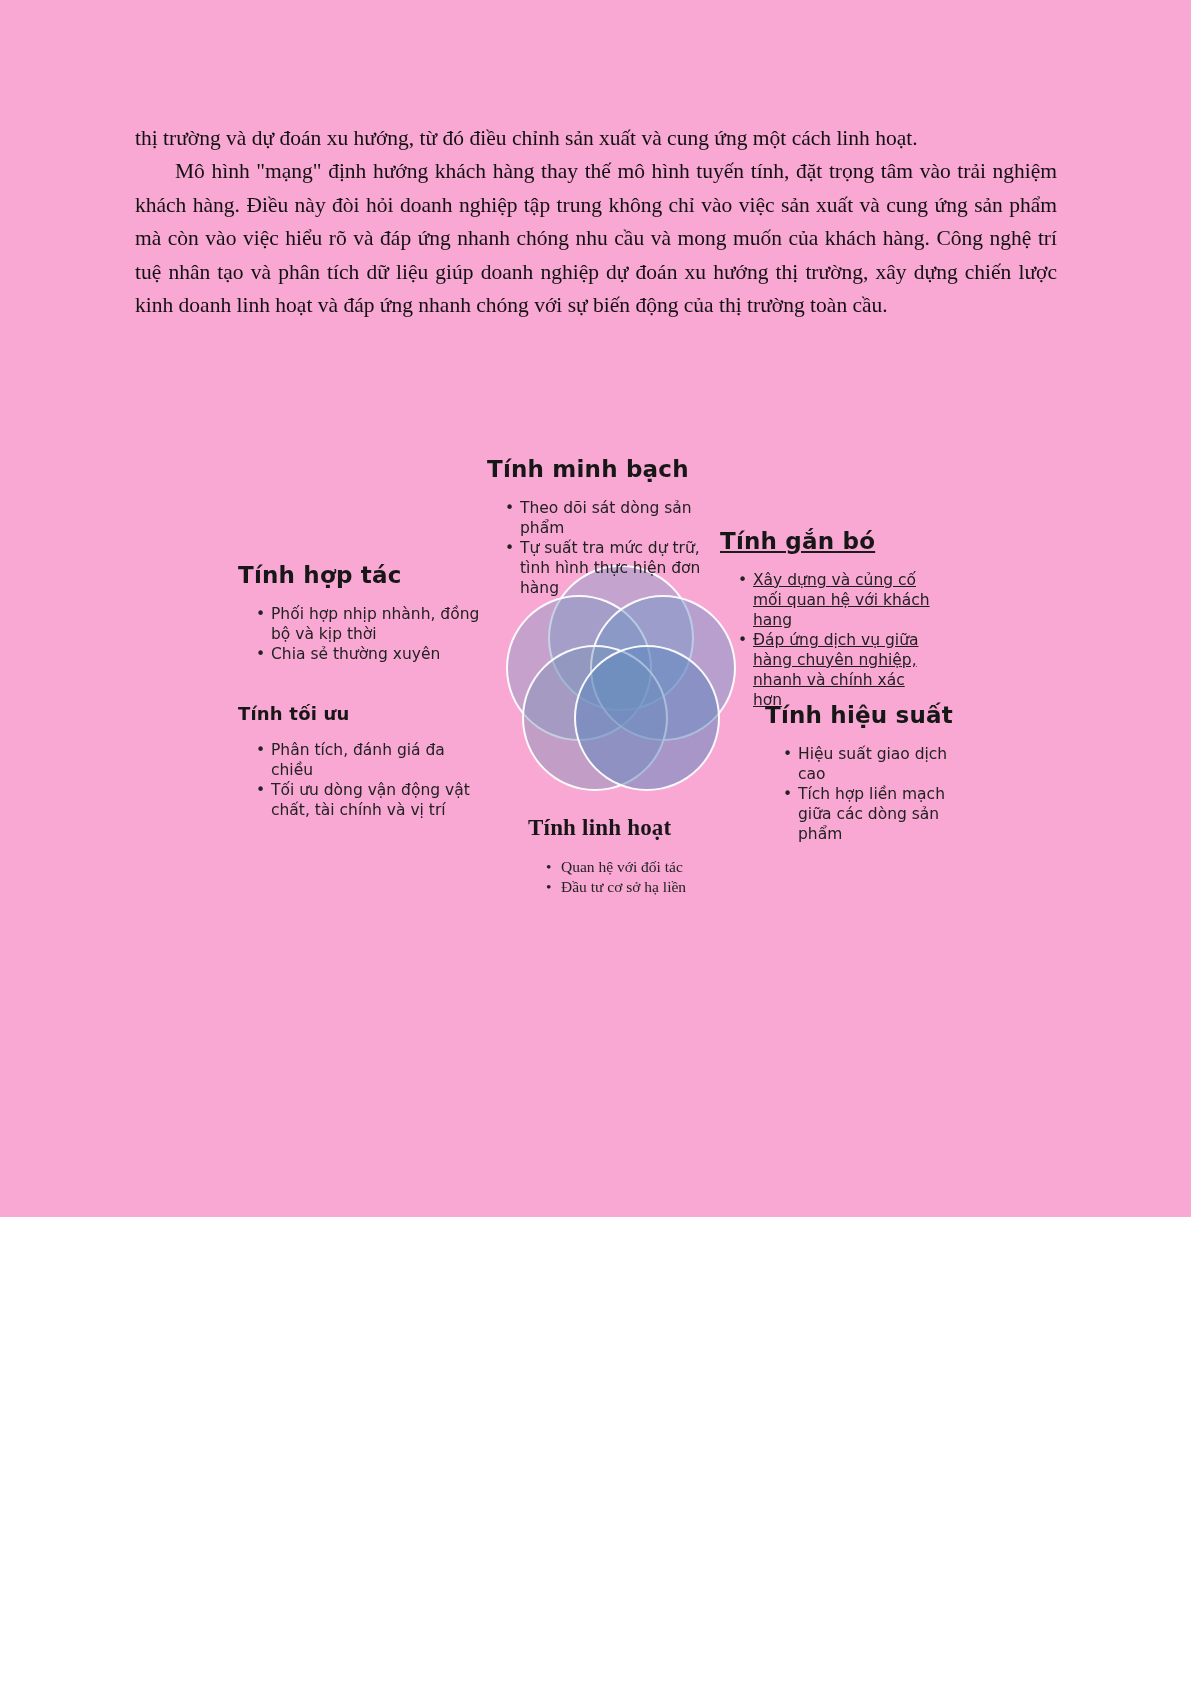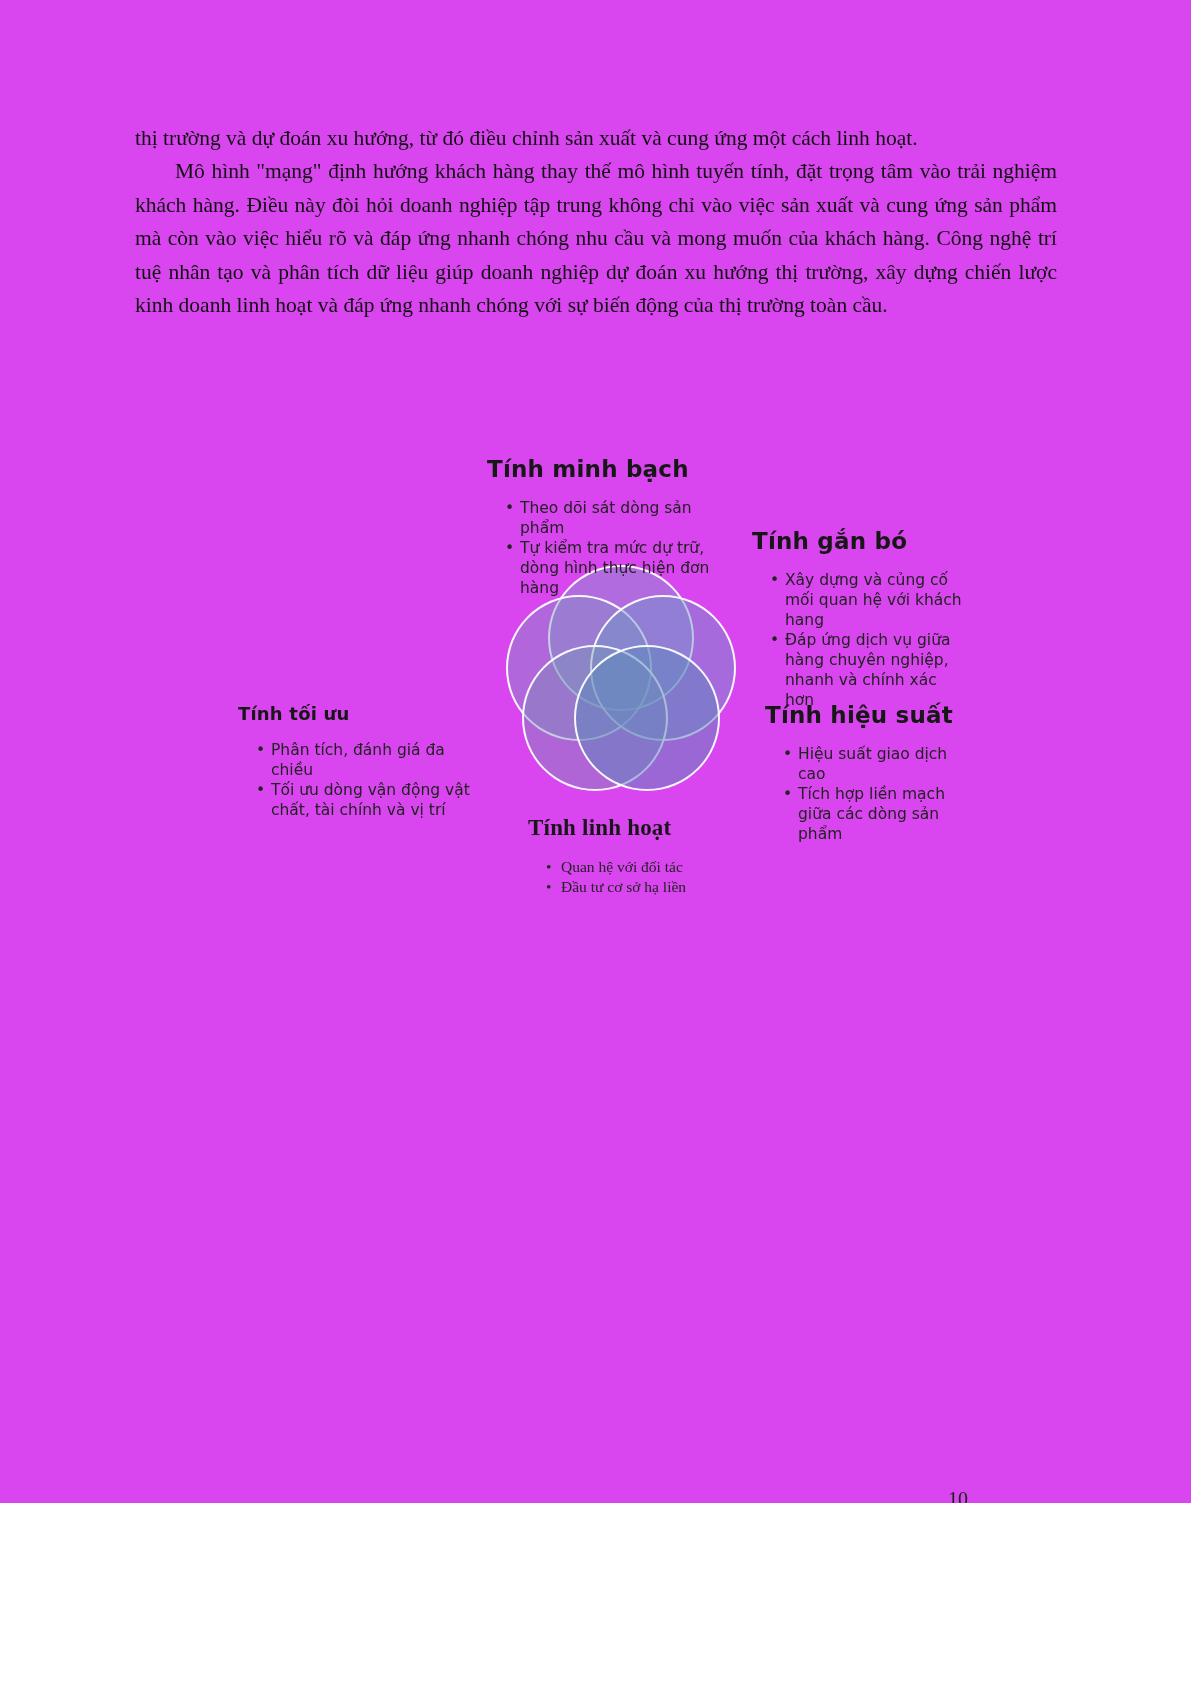--- a/index.html
+++ b/index.html
@@ -3,22 +3,22 @@
 <meta charset="utf-8">
 <style>
   html, body {
     margin: 0;
     padding: 0;
     background: #ffffff;
   }
   .page {
     position: relative;
     width: 1191px;
-    height: 1503px;
-    background: #d946ef;
+    height: 1217px;
+    background: #f9a8d4;
     overflow: hidden;
     font-family: "Liberation Serif", serif;
   }
 
   
   .body-text {
     position: absolute;
     left: 135px;
     top: 122px;
     width: 922px;
@@ -77,21 +77,21 @@
     padding-left: 17px;
   }
   .dg-section li::before {
     content: "\2022";
     position: absolute;
     left: 2px;
     top: 0;
   }
 
   .sec-minh-bach  { left: 487px; top: 16px;  width: 252px; }
-  .sec-gan-bo     { left: 752px; top: 88px;  width: 226px; }
+  .sec-gan-bo     { left: 720px; top: 88px;  width: 226px; text-decoration: underline; }
   .sec-hop-tac    { left: 238px; top: 122px; width: 258px; }
   .sec-toi-uu     { left: 238px; top: 263px; width: 256px; }
   .sec-hieu-suat  { left: 765px; top: 262px; width: 218px; }
   .sec-linh-hoat  { left: 528px; top: 375px; width: 236px; font-family: Liberation Serif, serif; }
 
   
   .page-number {
     position: absolute;
     left: 948px;
     top: 1488px;
@@ -137,32 +137,39 @@
     <div class="venn-circle c-top"></div>
     <div class="venn-circle c-left"></div>
     <div class="venn-circle c-right"></div>
     <div class="venn-circle c-bottom-left"></div>
     <div class="venn-circle c-bottom-right"></div>
 
     <div class="dg-section sec-minh-bach">
       <h3>Tính minh bạch</h3>
       <ul>
         <li>Theo dõi sát dòng sản phẩm</li>
-        <li>Tự kiểm tra mức dự trữ, dòng hình thực hiện đơn hàng</li>
+        <li>Tự suất tra mức dự trữ, tình hình thực hiện đơn hàng</li>
       </ul>
     </div>
 
     <div class="dg-section sec-gan-bo">
       <h3>Tính gắn bó</h3>
       <ul>
         <li>Xây dựng và củng cố mối quan hệ với khách hang</li>
         <li>Đáp ứng dịch vụ giữa hàng chuyên nghiệp, nhanh và chính xác hơn</li>
       </ul>
     </div>
 
+    <div class="dg-section sec-hop-tac">
+      <h3>Tính hợp tác</h3>
+      <ul>
+        <li>Phối hợp nhịp nhành, đồng bộ và kịp thời</li>
+        <li>Chia sẻ thường xuyên</li>
+      </ul>
+    </div>
 
     <div class="dg-section sec-hieu-suat">
       <h3>Tính hiệu suất</h3>
       <ul>
         <li>Hiệu suất giao dịch cao</li>
         <li>Tích hợp liền mạch giữa các dòng sản phẩm</li>
       </ul>
     </div>
 
     <div class="dg-section sec-toi-uu small-title">

